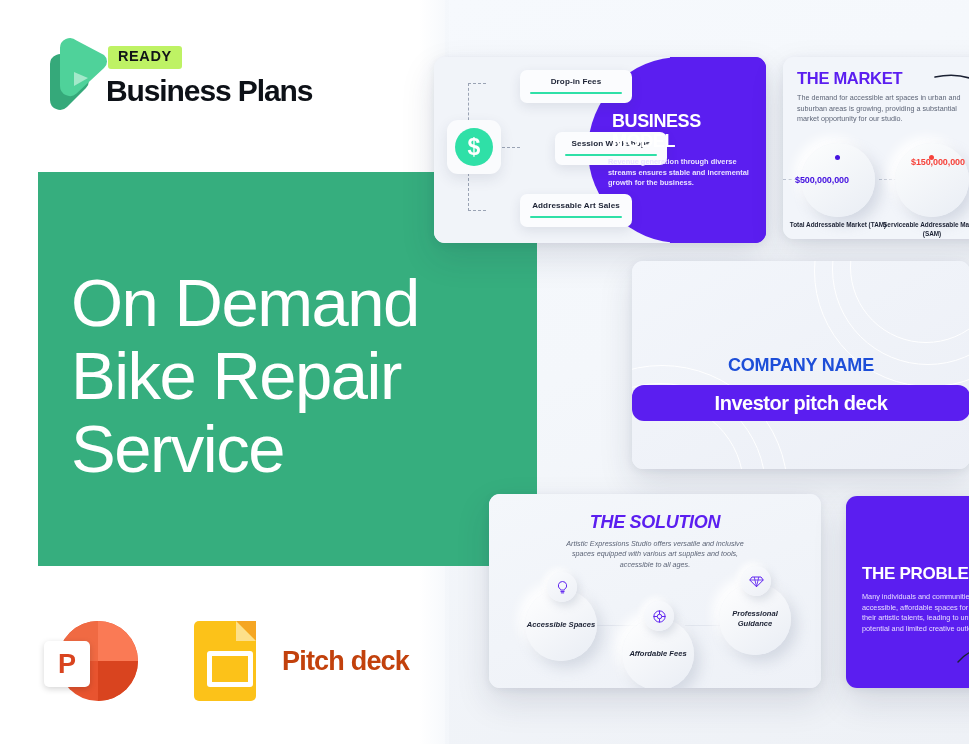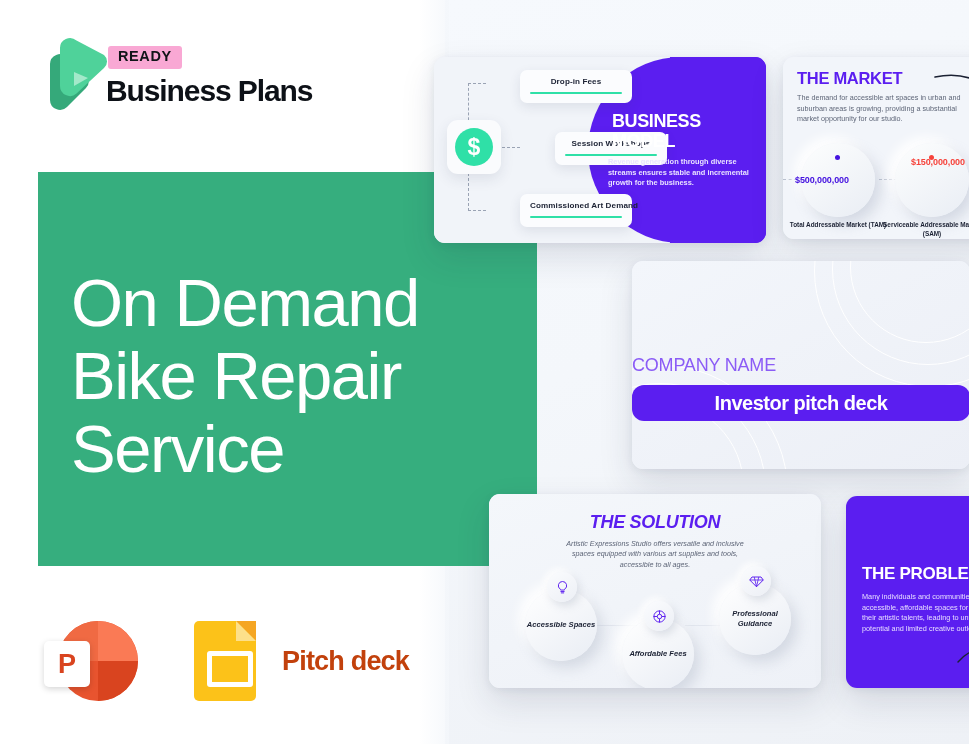--- a/index.html
+++ b/index.html
@@ -25,21 +25,21 @@
   .greenBlock{
     position:absolute;left:38px;top:172px;width:499px;height:394px;
     background:#36ae7e;
   }
 
   
   .logoWrap{position:absolute;left:40px;top:34px;width:330px;height:86px;}
   .logoMark{position:absolute;left:0;top:0;width:74px;height:82px;}
   .badge{
     position:absolute;left:68px;top:12px;
-    background:#f9a8d4;color:#111418;
+    background:#bef264;color:#111418;
     font-size:14.5px;font-weight:700;letter-spacing:.6px;
     padding:3px 10px 4px 10px;border-radius:3px;line-height:1.1;
   }
   .brandName{
     position:absolute;left:66px;top:40px;
     font-size:30px;font-weight:800;letter-spacing:-1.1px;color:#0d1117;
     line-height:1.1;white-space:nowrap;
   }
 
   
@@ -150,22 +150,22 @@
   .mkVal{position:absolute;font-size:9px;font-weight:800;white-space:nowrap;letter-spacing:-.1px;}
   .mkLbl{position:absolute;width:100px;text-align:center;font-size:6.4px;line-height:8.6px;font-weight:800;color:#1b2133;}
   .mkDash{position:absolute;top:122px;border-top:1.6px dashed #b9c0ce;}
 
   
   #slideCompany{left:632px;top:261px;width:338px;height:208px;}
   #slideCompany .bg{position:absolute;inset:0;background:linear-gradient(150deg,#f3f6fb,#eceff6);}
   .cnRingWrap{position:absolute;inset:0;overflow:hidden;}
   .cnRing{position:absolute;border-radius:50%;border:1px solid rgba(255,255,255,.95);}
   .cnName{
-    position:absolute;left:0;right:0;top:94px;
-    font-size:18px;font-weight:400;color:#8b5cf6;letter-spacing:-.2px;
+    position:absolute;left:0;right:0;top:94px;text-align:center;
+    font-size:18px;font-weight:700;color:#1d4ed8;letter-spacing:-.2px;
   }
   .cnBand{position:absolute;left:0;right:0;top:124px;height:36px;background:#5b1ef0;border-radius:12px;}
   .cnBand span{
     display:block;text-align:center;line-height:36px;color:#fff;
     font-size:20px;font-weight:800;letter-spacing:-.5px;
   }
 
   
   #slideSolution{left:489px;top:494px;width:332px;height:194px;font-style:italic;}
   #slideSolution .bg{position:absolute;inset:0;background:linear-gradient(160deg,#f4f7fb,#eef1f7);}
@@ -254,21 +254,21 @@
 
     <div class="bmPill" id="bmPill1">
       <div class="t">Drop-in Fees</div>
       <div class="bar"></div>
     </div>
     <div class="bmPill" id="bmPill2">
       <div class="t">Session Workshops</div>
       <div class="bar"></div>
     </div>
     <div class="bmPill" id="bmPill3">
-      <div class="t">Commissioned Art Demand</div>
+      <div class="t">Addressable Art Sales</div>
       <div class="bar"></div>
     </div>
 
     <div class="bmTitle">BUSINESS MODEL</div>
     <div class="bmDesc">Revenue generation through diverse streams ensures stable and incremental growth for the business.</div>
   </div>
 
   <div class="slide" id="slideMarket">
     <div class="bg"></div>
     <div class="mkTitle">THE MARKET</div>

